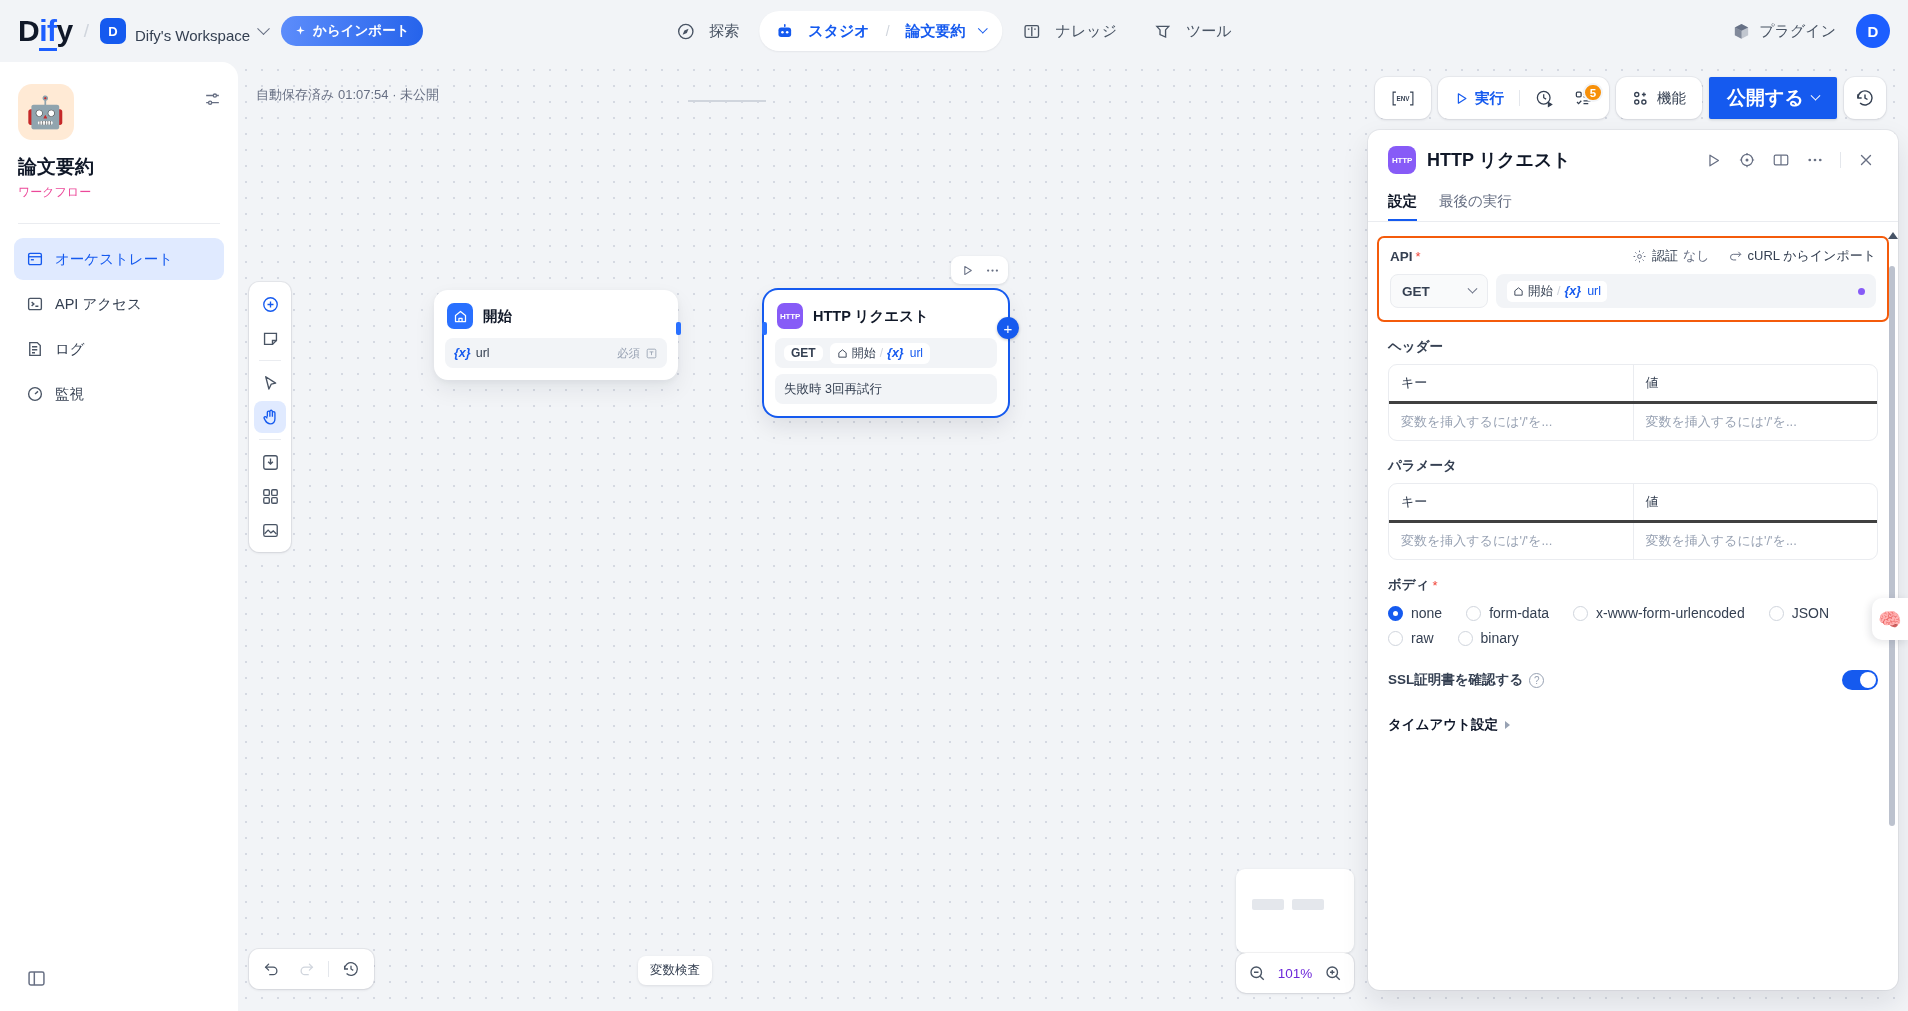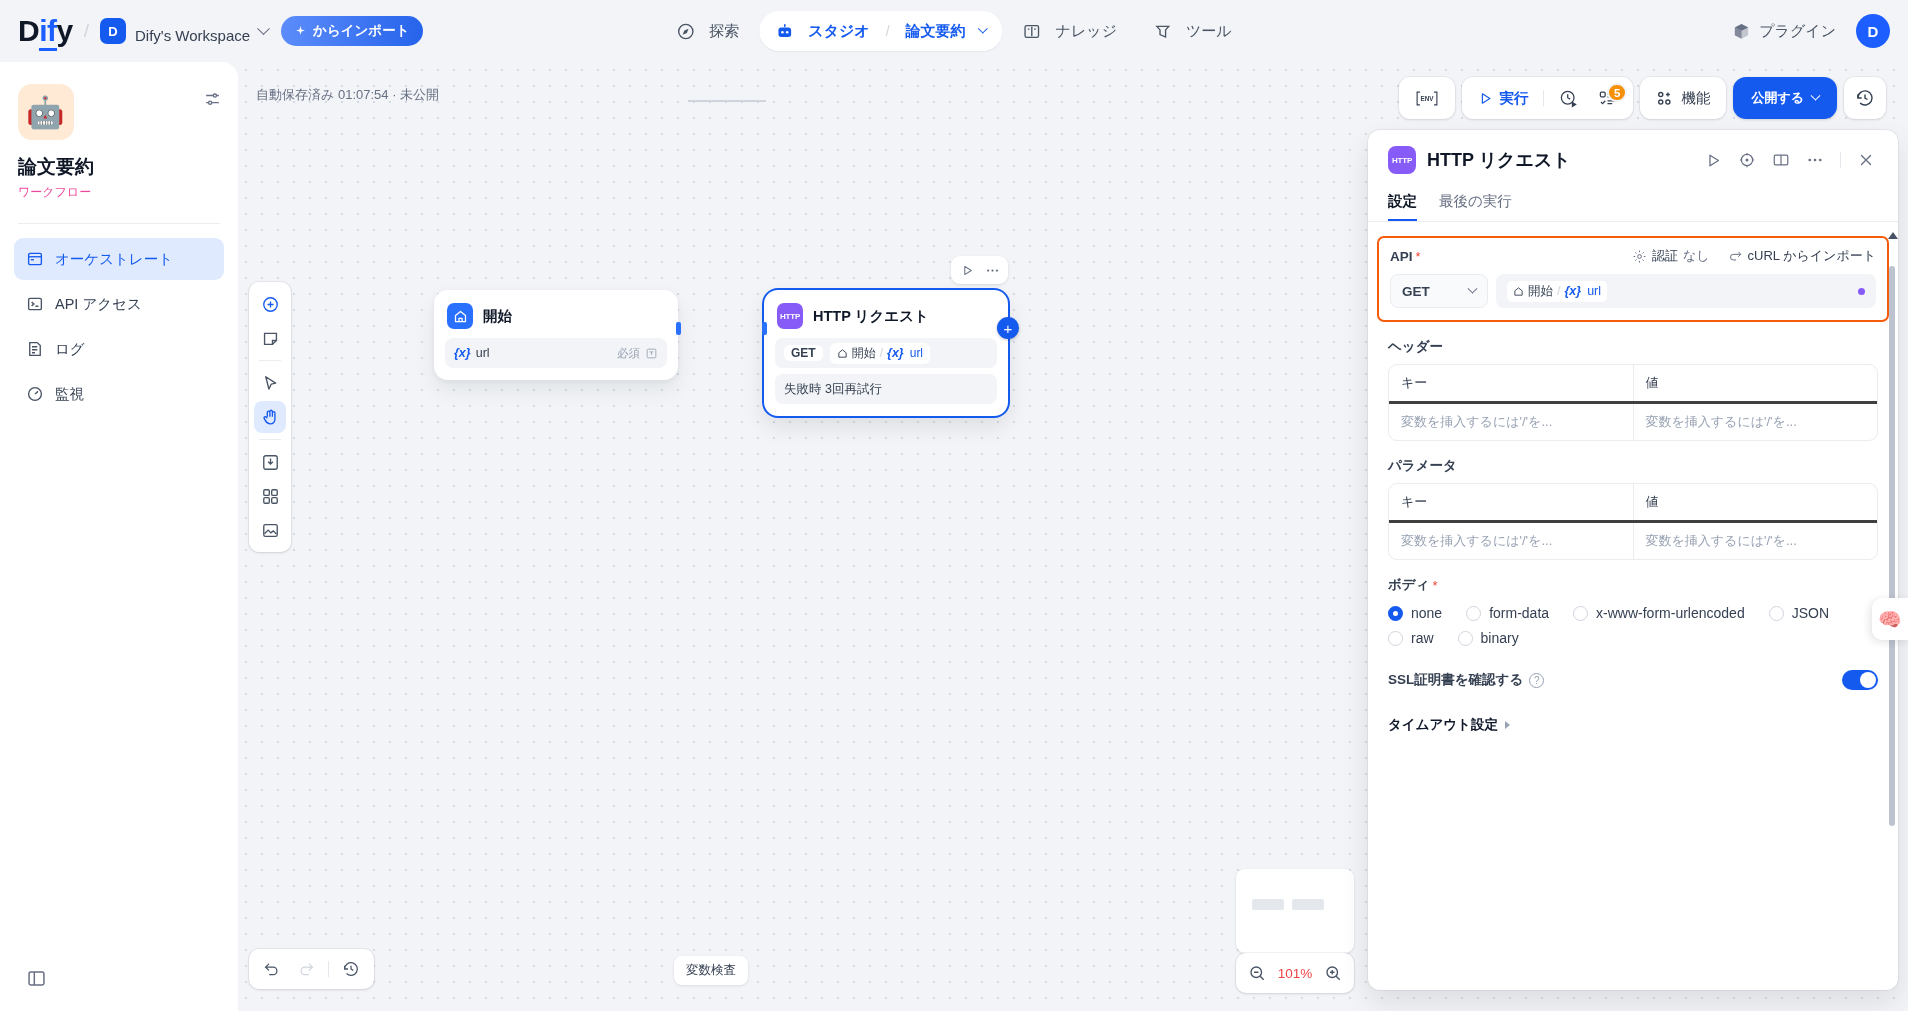--- a/index.html
+++ b/index.html
@@ -106,22 +106,22 @@
   .tb-btn { height: 32px; min-width: 32px; padding: 0 8px; border-radius: 8px; display: flex;
     align-items: center; justify-content: center; gap: 6px; cursor: pointer; font-size: 14.5px; color: #354052; }
   .tb-btn.run { color: #155aef; font-weight: 600; }
   .vsep { width: 1px; height: 16px; background: #e4e7ec; margin: 0 3px; }
   .badge-5 {
     position: absolute; top: 6px; right: 6px; min-width: 19px; height: 19px; padding: 0 5px;
     background: #f79009; color: #fff; border-radius: 10px; font-size: 11.5px; font-weight: 700;
     display: flex; align-items: center; justify-content: center; border: 2px solid #f2f4f7;
   }
   .publish-btn {
-    height: 42px; padding: 0 18px; border-radius: 13px; background: #155aef; color: #fff;
-    font-size: 13px; font-weight: 600; display: flex; align-items: center; gap: 8px; cursor: pointer; border: none;
+    height: 42px; padding: 0 18px; border-radius: 2px; background: #155aef; color: #fff;
+    font-size: 19px; font-weight: 600; display: flex; align-items: center; gap: 8px; cursor: pointer; border: none;
     box-shadow: 0 1px 3px rgba(16,24,40,.15);
   }
   .icon-sq {
     width: 42px; height: 42px; border-radius: 11px; background: #fff; display: flex; align-items: center;
     justify-content: center; cursor: pointer; box-shadow: 0 1px 3px rgba(16,24,40,.10), 0 0 0 1px rgba(16,24,40,.04);
   }
 
   
   .rail {
     position: absolute; left: 11px; top: 220px; width: 42px; background: #fff; border-radius: 10px;
@@ -175,30 +175,30 @@
   }
   .mm-node { position: absolute; background: #e4e7ec; border-radius: 2px; }
 
   
   .undo-group {
     position: absolute; left: 11px; bottom: 22px; background: #fff; border-radius: 10px;
     box-shadow: 0 1px 3px rgba(16,24,40,.10), 0 0 0 1px rgba(16,24,40,.05);
     height: 40px; display: flex; align-items: center; padding: 0 8px; gap: 4px;
   }
   .var-check {
-    position: absolute; left: 436px; bottom: 26px; background: #fff; border-radius: 8px;
+    position: absolute; left: 400px; bottom: 26px; background: #fff; border-radius: 8px;
     box-shadow: 0 1px 3px rgba(16,24,40,.10); padding: 6px 12px; font-size: 12.5px; color: #354052;
     cursor: pointer;
   }
   .zoom-group {
     position: absolute; right: 554px; bottom: 18px; background: #fff; border-radius: 10px;
     box-shadow: 0 1px 3px rgba(16,24,40,.10), 0 0 0 1px rgba(16,24,40,.05);
     height: 40px; display: flex; align-items: center; padding: 0 6px; gap: 2px;
   }
-  .zoom-val { font-size: 13.5px; color: #ef4444; min-width: 42px; text-align: center; font-weight: 500; cursor: pointer; }
+  .zoom-val { font-size: 13.5px; color: #6d28d9; min-width: 42px; text-align: center; font-weight: 500; cursor: pointer; }
   .zbtn { width: 30px; height: 30px; border-radius: 7px; display: flex; align-items: center;
     justify-content: center; cursor: pointer; color: #495464; }
 
   
   .panel {
     position: absolute; top: 130px; right: 10px; width: 530px; height: 860px;
     background: #fff; border-radius: 12px;
     box-shadow: 0 12px 28px rgba(16,24,40,.10), 0 0 0 1px rgba(16,24,40,.05);
     display: flex; flex-direction: column; overflow: hidden;
   }

